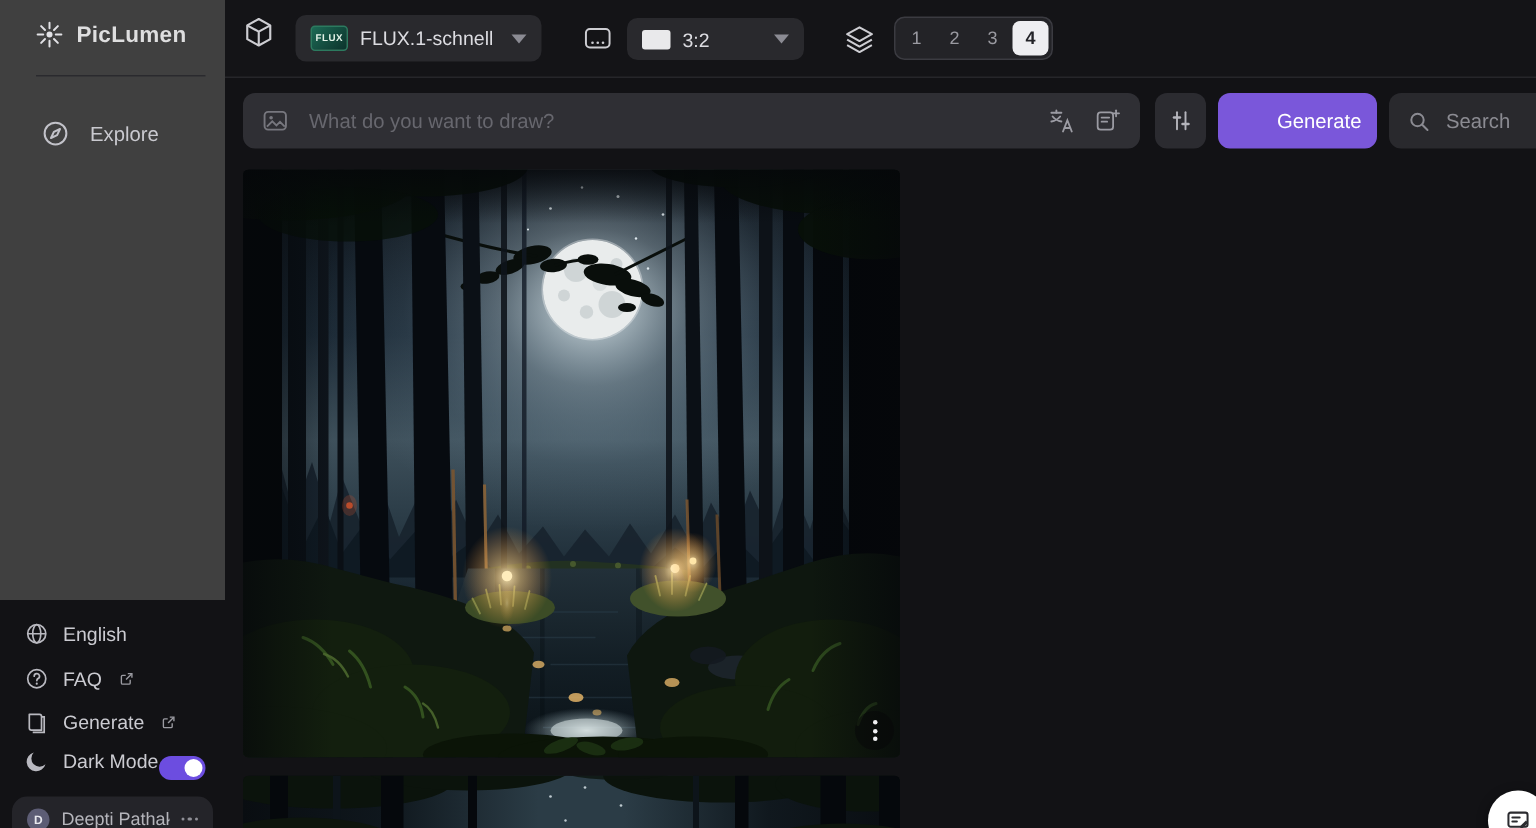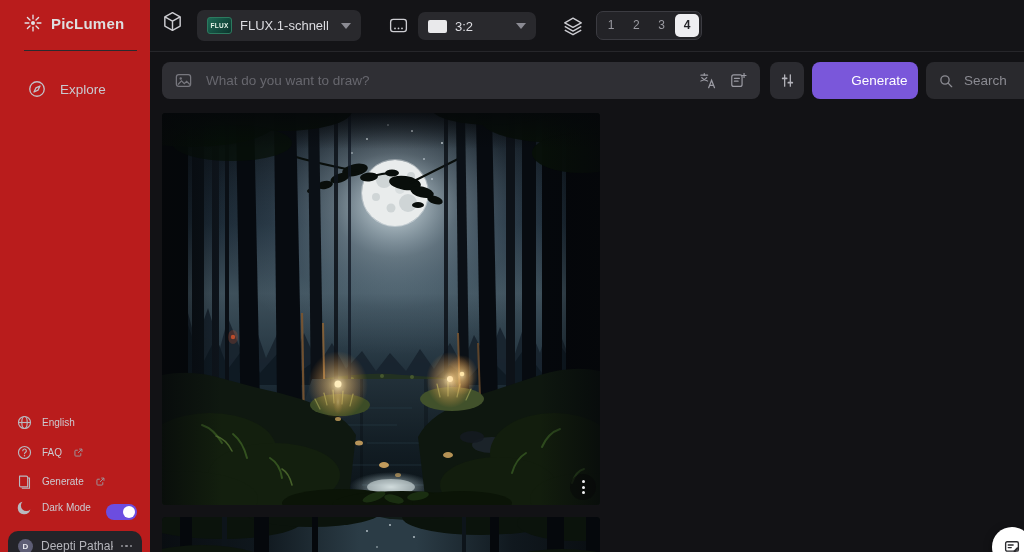--- a/index.html
+++ b/index.html
@@ -2,32 +2,32 @@
 <html><head>
 <meta charset="utf-8">
 <style>
   html,body{margin:0;padding:0;background:#0b0b0d;}
   .app{position:relative;width:1024px;height:552px;overflow:hidden;background:#121215;
        font-family:"Liberation Sans",sans-serif;-webkit-font-smoothing:antialiased;}
   .abs{position:absolute;}
   svg{display:block;}
 
   
-  .sidebar{left:0;top:0;width:150px;height:552px;background:#b91c1c;z-index:3;}
+  .sidebar{left:0;top:0;width:150px;height:400px;background:#404040;z-index:3;}
   .logo{left:23px;top:13px;display:flex;align-items:center;gap:8px;color:#e2e2e6;}
   .logo-text{font-size:15px;font-weight:700;letter-spacing:.2px;color:#dededf;}
   .logo-divider{left:24px;top:50px;width:113px;height:1px;background:#2a2a2e;}
   .nav-item{left:0;width:150px;height:38px;display:flex;align-items:center;gap:13px;
             padding-left:27px;box-sizing:border-box;color:#c9c9cf;font-size:13.5px;cursor:pointer;}
   .nav-item .nicon{color:#c2c2c9;}
   .nav-explore{top:70px;}
   .nav-create{top:110px;background:#4c3a92;color:#eae5fc;}
   .nav-create .nicon{color:#ded5f8;}
   .foot-item{left:0;width:150px;height:30px;display:flex;align-items:center;gap:9px;
-             padding-left:16px;box-sizing:border-box;color:#cbcbd1;font-size:10px;cursor:pointer;}
+             padding-left:16px;box-sizing:border-box;color:#cbcbd1;font-size:13px;cursor:pointer;}
   .foot-item .ficon{color:#b9b9c0;flex:0 0 auto;}
   .ext{color:#9b9ba2;margin-left:2px;}
   .toggle{left:106px;top:504px;width:31px;height:16px;border-radius:9px;background:#6c4de0;cursor:pointer;}
   .knob{position:absolute;right:2px;top:2px;width:12px;height:12px;border-radius:50%;background:#ffffff;}
   .userrow{left:8px;top:531px;width:134px;height:30px;background:#242429;border-radius:10px 10px 0 0;
            display:flex;align-items:center;gap:8px;padding:0 10px;box-sizing:border-box;cursor:pointer;}
   .avatar{width:15px;height:15px;border-radius:50%;background:#5d5d75;color:#e8e8ee;font-size:8px;
           font-weight:700;display:flex;align-items:center;justify-content:center;flex:0 0 auto;}
   .username{font-size:12px;color:#b5b5bb;white-space:nowrap;overflow:hidden;}
   .dots-h{margin-left:auto;display:flex;gap:2px;}

